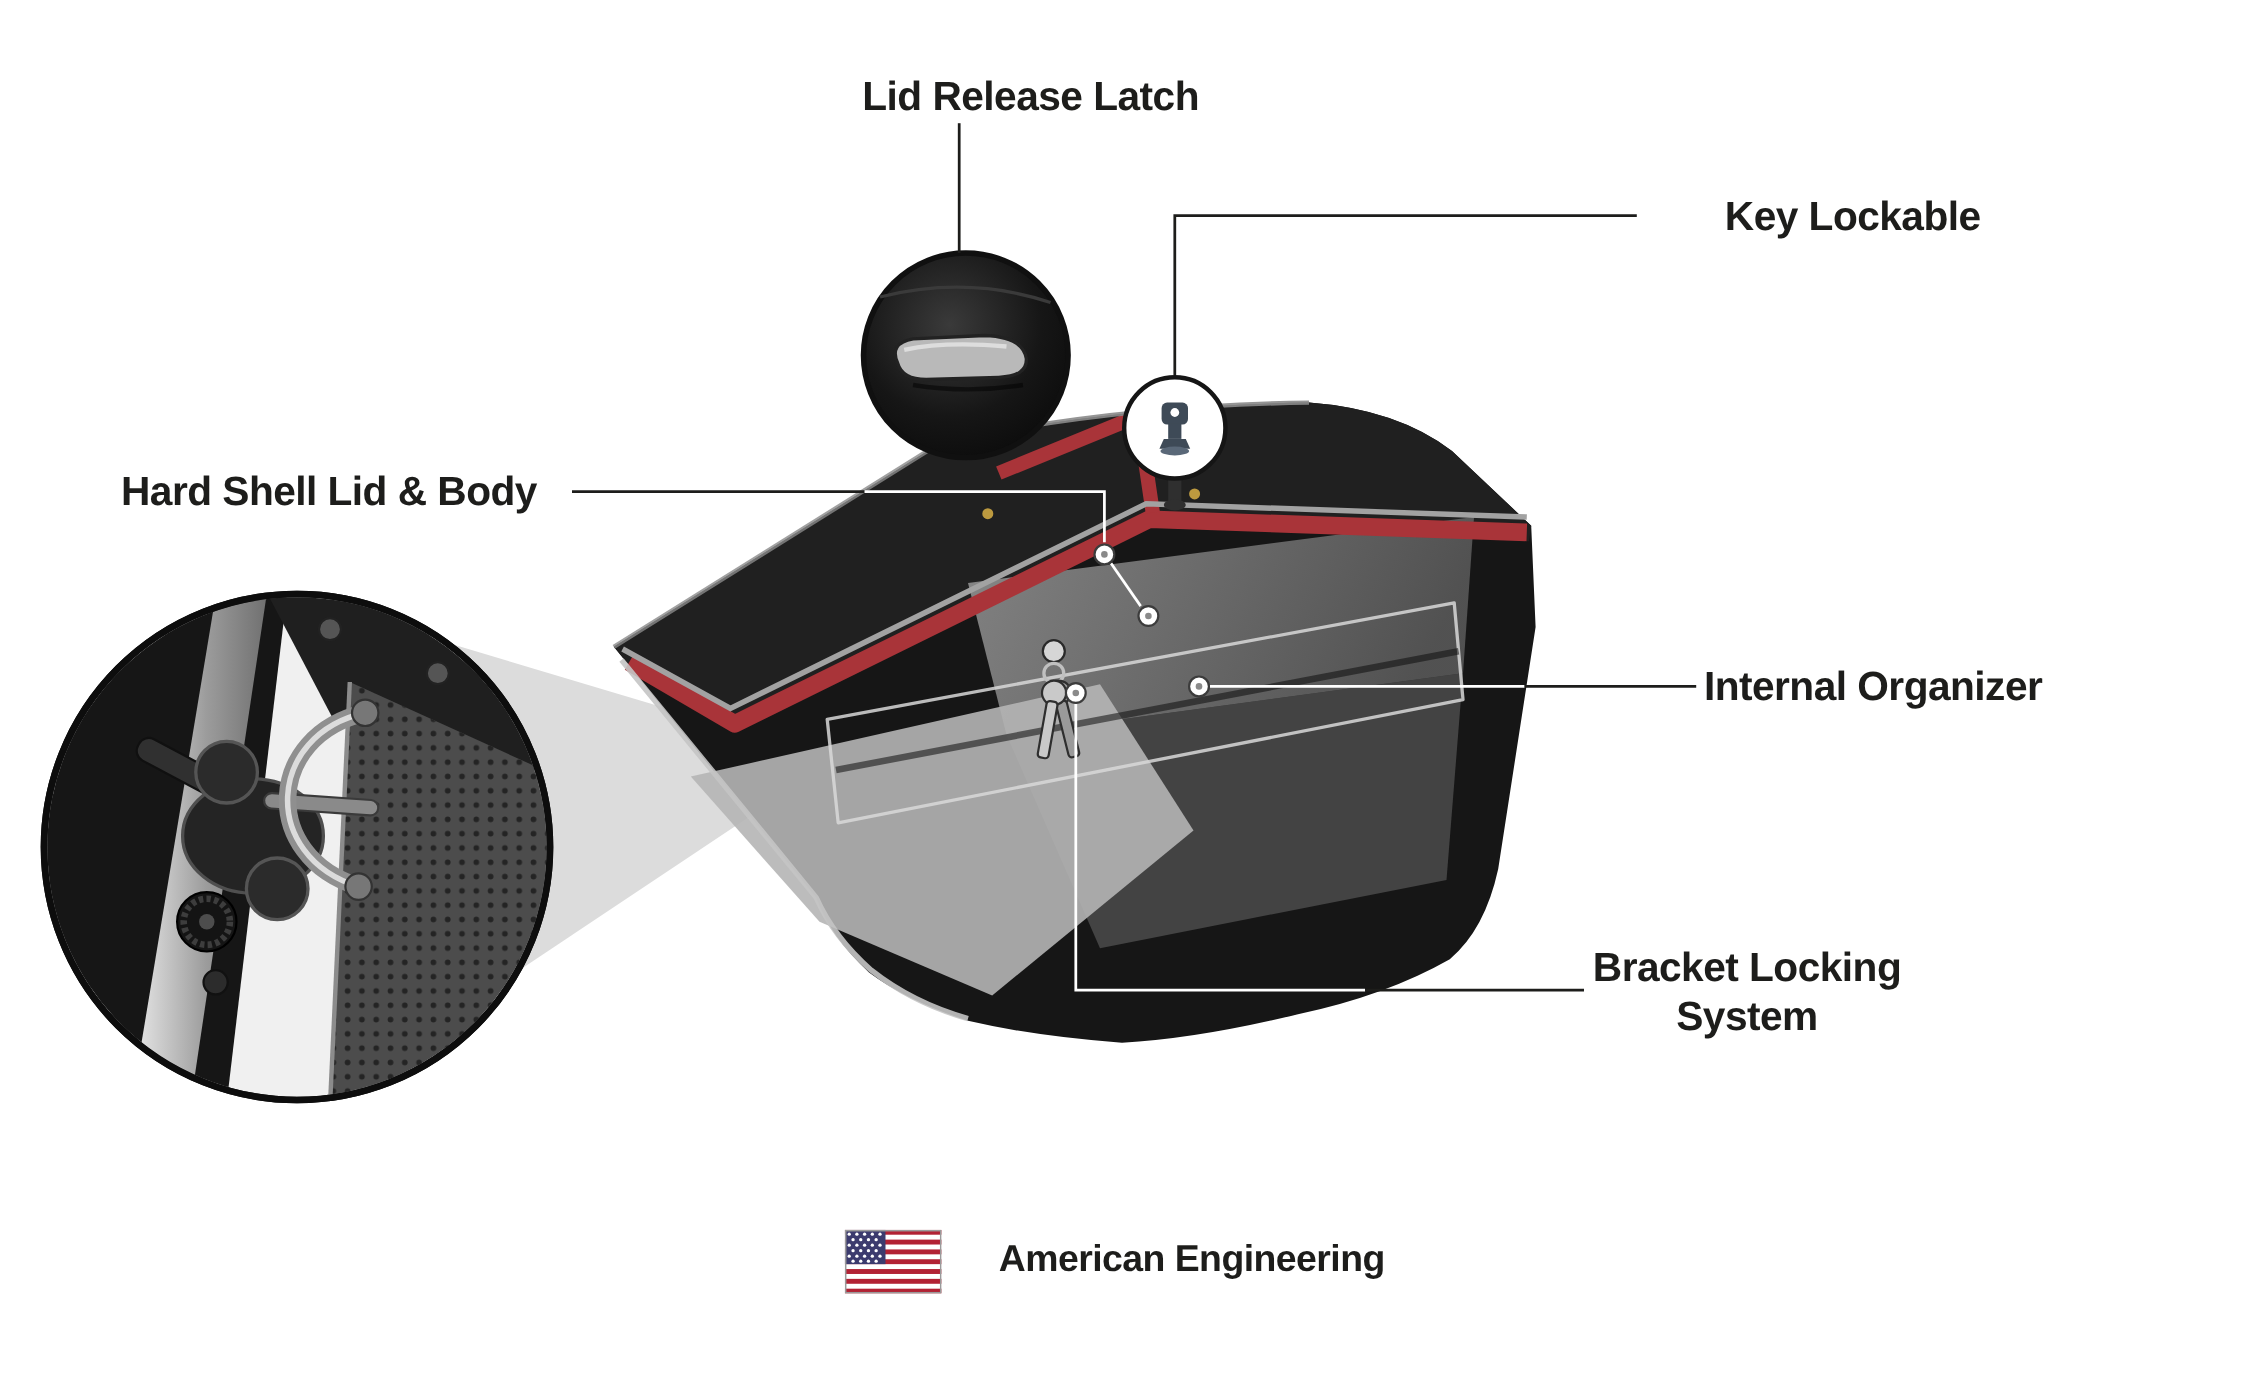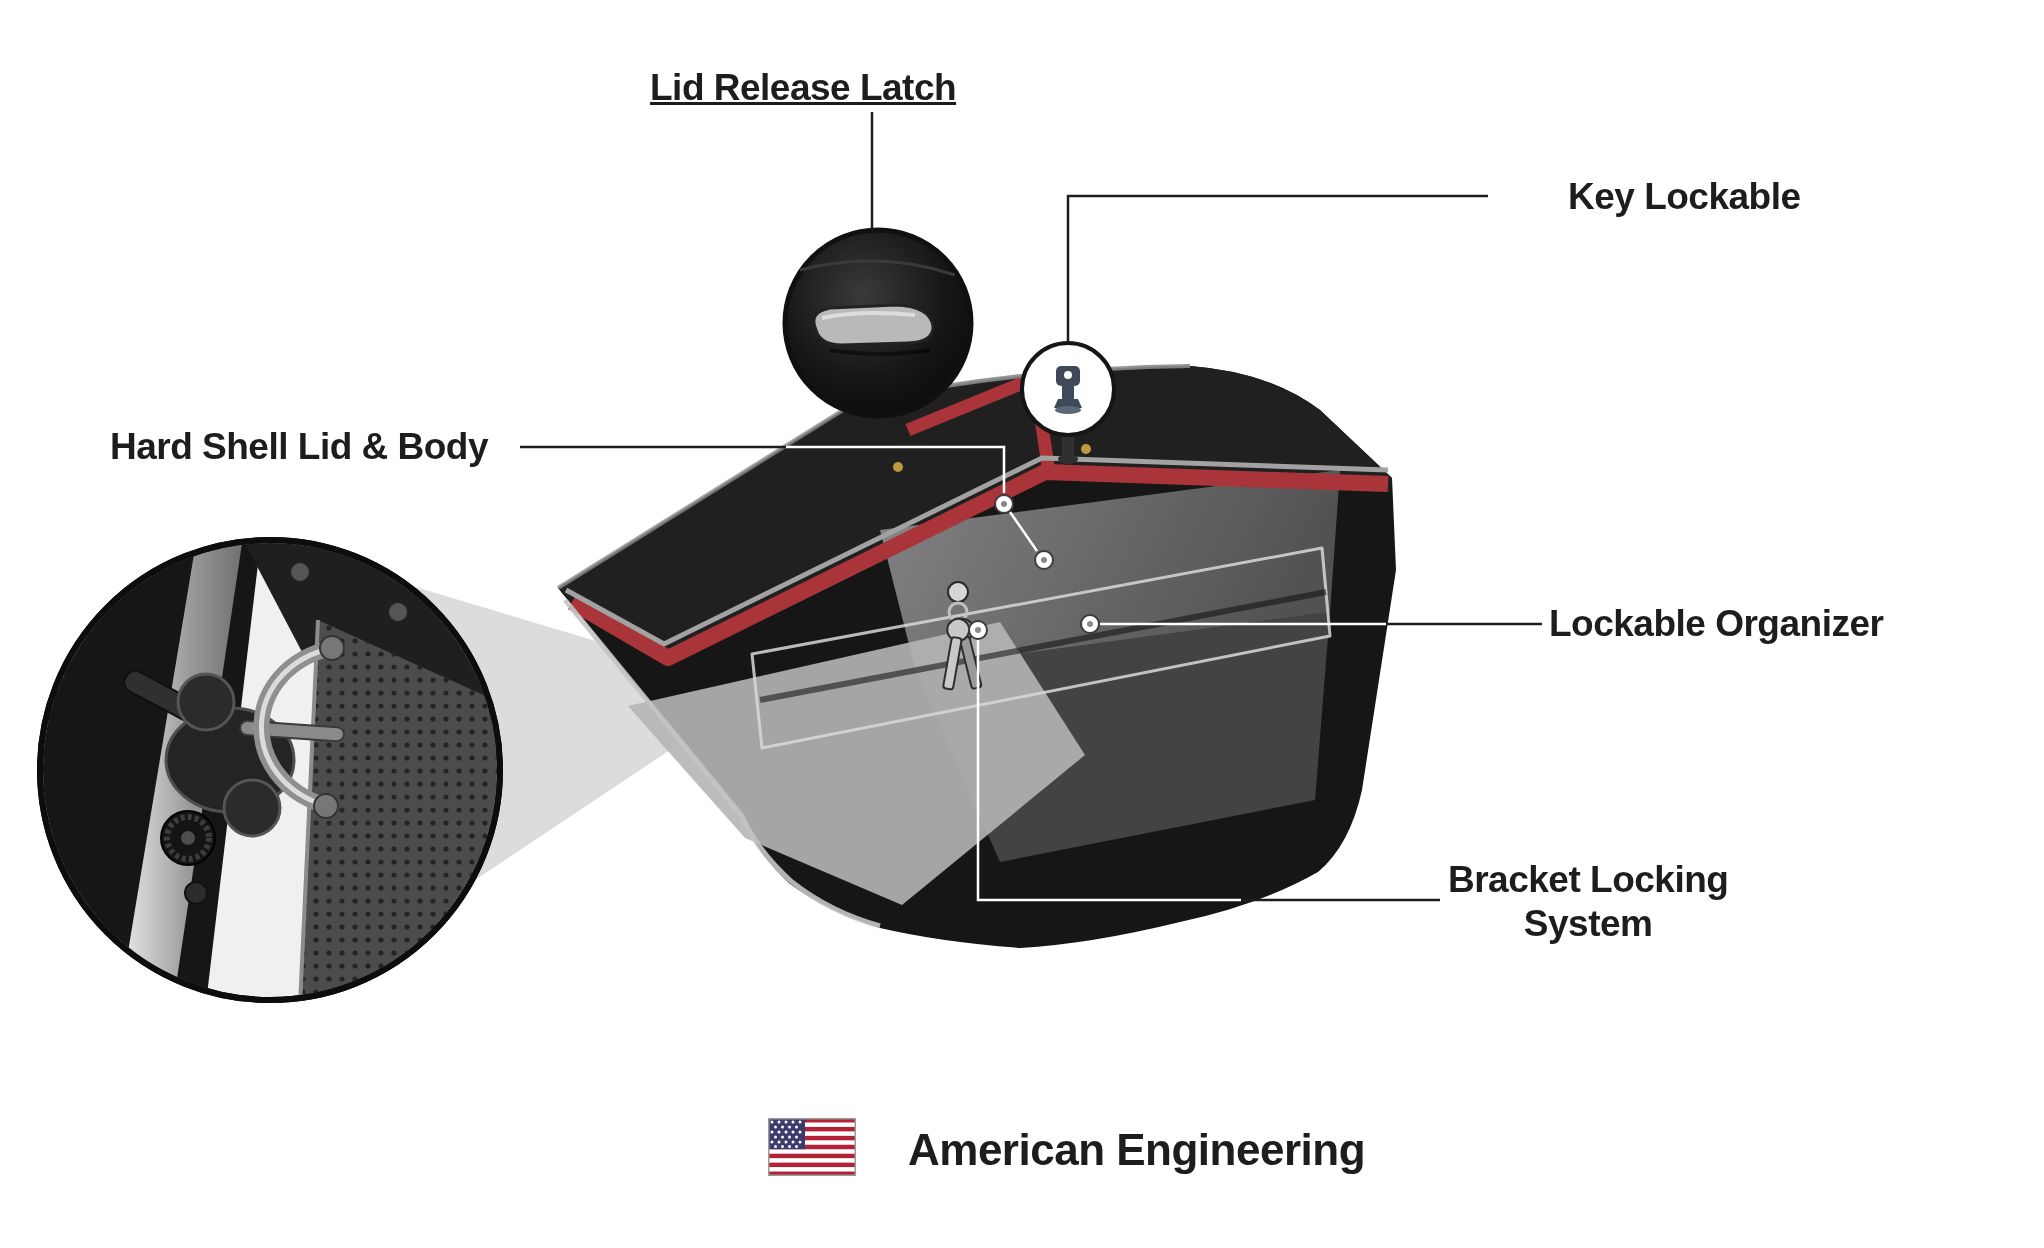--- a/index.html
+++ b/index.html
@@ -13,23 +13,23 @@
   .artwork{position:absolute;left:0;top:0;}
   .label{
     position:absolute;
     font-weight:700;
     font-size:37px;
     line-height:1.18;
     color:#1d1d1b;
     letter-spacing:-0.5px;
     white-space:pre-line;
   }
-  .label.center{text-align:left;text-decoration:underline;}
+  .label.center{text-align:right;}
   .label.right{}
-  .footer-label{font-size:44px;}
+  .footer-label{font-size:34px;}
   .flag{position:absolute;left:768px;top:1118px;}
 </style>
 </head>
 <body>
 
 <div class="canvas">
 
   <svg class="artwork" width="2044" height="1248" viewBox="0 0 2044 1248">
     <defs>
       <radialGradient id="gLatch" cx="42%" cy="35%" r="75%">
@@ -182,21 +182,21 @@
       </g>
     </g>
   </svg>
 
   <div class="label center" style="left:650px;top:66px;width:440px;">Lid Release Latch</div>
 
   <div class="label" style="left:1568px;top:175px;">Key Lockable</div>
 
   <div class="label right" style="left:110px;top:425px;width:402px;">Hard Shell Lid &amp; Body</div>
 
-  <div class="label" style="left:1549px;top:602px;">Lockable Organizer</div>
+  <div class="label" style="left:1549px;top:602px;">Internal Organizer</div>
 
   <div class="label" style="left:1448px;top:858px;text-align:center;">Bracket Locking
 System</div>
 
 
   <svg class="flag" width="88" height="58" viewBox="0 0 88 58">
     <rect width="88" height="58" fill="#ffffff"></rect>
     <g fill="#b22234">
       <rect y="0" width="88" height="4.46"></rect>
         <rect y="8.92" width="88" height="4.46"></rect>

